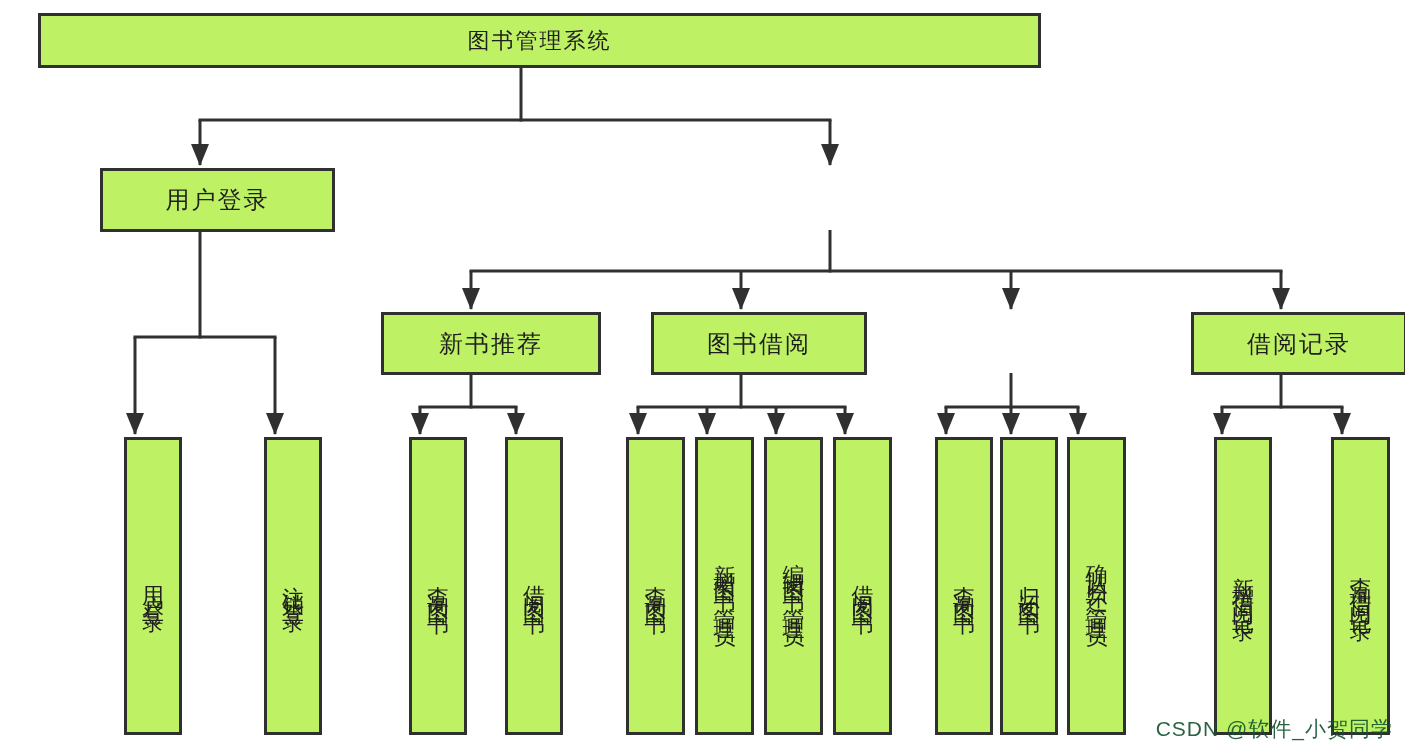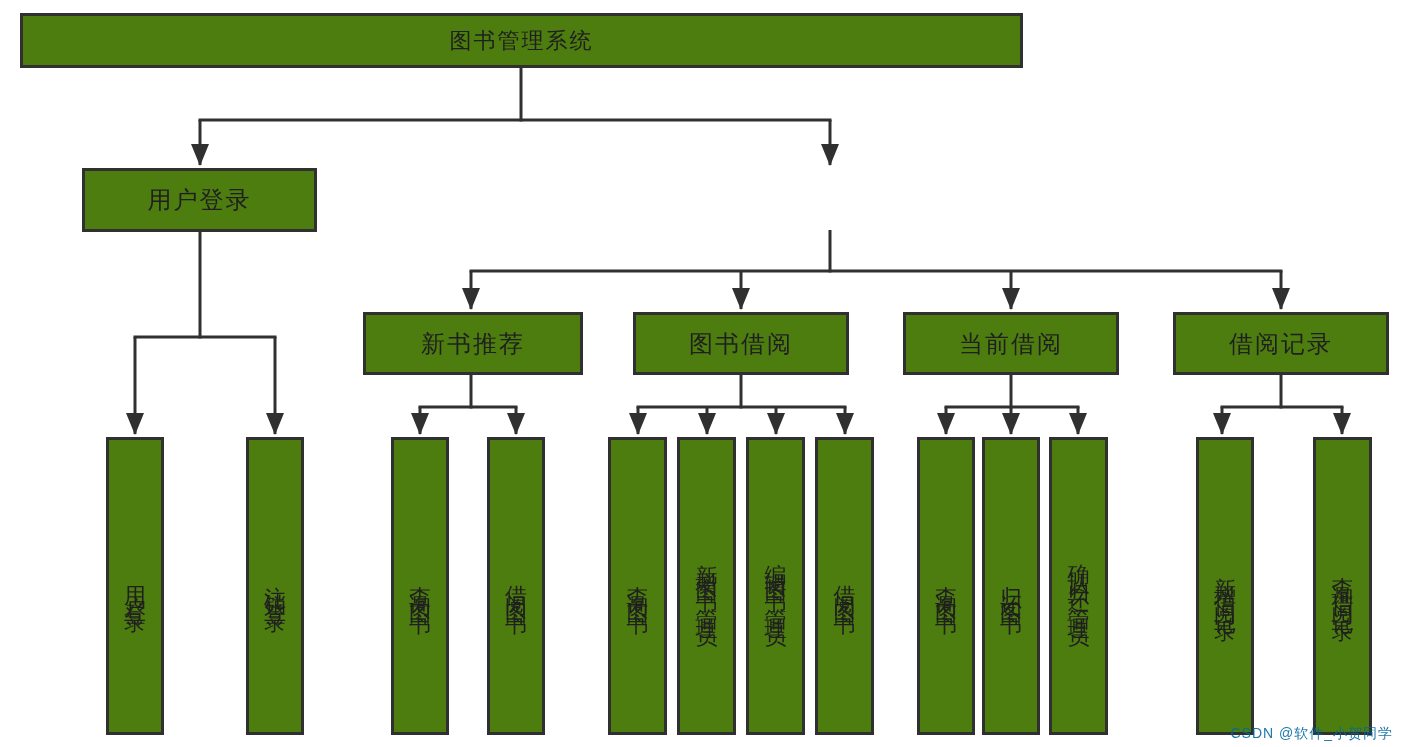--- a/index.html
+++ b/index.html
@@ -8,43 +8,44 @@
     width:1405px;height:747px;
     background:#ffffff;
     font-family:"Liberation Sans","DejaVu Sans",sans-serif;
     overflow:hidden;
   }
   #wires{position:absolute;left:0;top:0;width:1405px;height:747px;}
   .box{
     position:absolute;
     box-sizing:border-box;
     border:3px solid #303030;
-    background:#4d7c0f;
+    background:#bef264;
     color:#1f1f1f;
     display:flex;
     align-items:center;
     justify-content:center;
     z-index:2;
+    margin-left:18px;
   }
   .hbox{font-size:24px;letter-spacing:2px;}
   .title-box{font-size:22px;letter-spacing:2px;}
   .vbox{
     writing-mode:vertical-rl;
     text-orientation:mixed;
     font-size:22px;
     letter-spacing:9px;
     line-height:1;
   }
   .watermark{
     position:absolute;
     right:12px;
     bottom:4px;
-    font-size:14px;
+    font-size:21px;
     letter-spacing:1px;
-    color:#0369a1;
+    color:#14532d;
     opacity:.9;
     z-index:5;
     white-space:nowrap;
   }
 </style>
 </head>
 <body>
 
 <div id="canvas">
 
@@ -102,21 +103,20 @@
       <line x1="1342" y1="407" x2="1342" y2="434" marker-end="url(#arr)"></line>
     </g>
   </svg>
 
   <div class="box hbox title-box" style="left:20px;top:13px;width:1003px;height:55px;">图书管理系统</div>
 
   <div class="box hbox" style="left:82px;top:168px;width:235px;height:64px;">用户登录</div>
 
   <div class="box hbox" style="left:363px;top:312px;width:220px;height:63px;">新书推荐</div>
   <div class="box hbox" style="left:633px;top:312px;width:216px;height:63px;">图书借阅</div>
-  <div class="box hbox" style="left:903px;top:312px;width:216px;height:63px;">当前借阅</div>
   <div class="box hbox" style="left:1173px;top:312px;width:216px;height:63px;">借阅记录</div>
 
   <div class="box vbox" style="left:106px;top:437px;width:58px;height:298px;">用户登录</div>
   <div class="box vbox" style="left:246px;top:437px;width:58px;height:298px;">注销登录</div>
 
   <div class="box vbox" style="left:391px;top:437px;width:58px;height:298px;">查询图书</div>
   <div class="box vbox" style="left:487px;top:437px;width:58px;height:298px;">借阅图书</div>
 
   <div class="box vbox" style="left:608px;top:437px;width:59px;height:298px;">查询图书</div>
   <div class="box vbox" style="left:677px;top:437px;width:59px;height:298px;">新增图书（管理员）</div>

